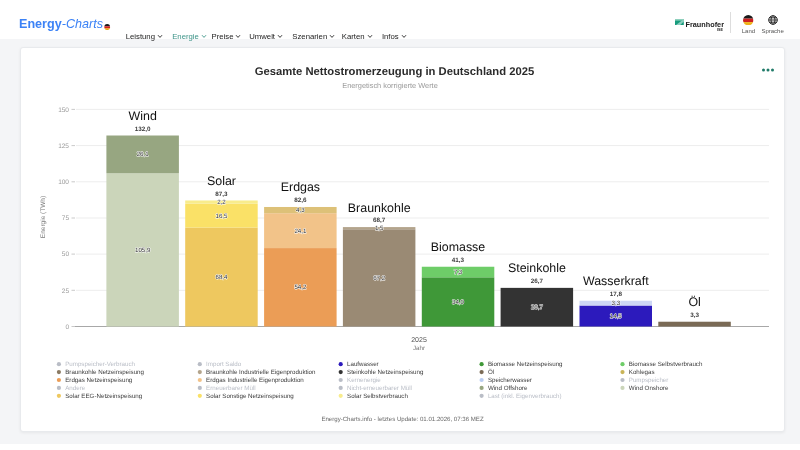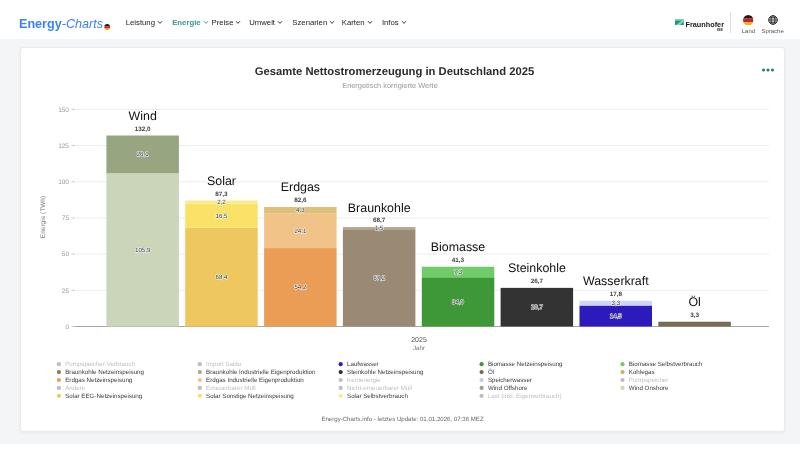--- a/index.html
+++ b/index.html
@@ -2,22 +2,22 @@
 <html><head><meta charset="utf-8">
 <style>
 html,body{margin:0;padding:0;}
 body{width:800px;height:450px;font-family:"Liberation Sans",sans-serif;background:#fff;position:relative;overflow:hidden;}
 .pagebg{position:absolute;left:0;top:39px;width:800px;height:405px;background:#f4f5f7;}
 .card{position:absolute;left:20px;top:47px;width:765px;height:385px;background:#fff;border:1px solid #e8eaed;border-radius:3px;box-shadow:0 1px 3px rgba(0,0,0,0.06);box-sizing:border-box;}
 .hdr{position:absolute;left:0;top:0;width:800px;height:39px;background:#fff;will-change:transform;transform:translateZ(0);}
 .logo{position:absolute;left:19px;top:17.3px;font-size:12.6px;color:#3b82f6;white-space:nowrap;}
 .logo b{font-weight:bold;letter-spacing:0px;}
 .logo i{font-style:italic;font-weight:500;}
-.nav{position:absolute;top:18px;font-size:7.75px;color:#222;white-space:nowrap;}
-.nav.sel{color:#3d9488;font-weight:bold;}
+.nav{position:absolute;top:32px;font-size:7.75px;color:#222;white-space:nowrap;}
+.nav.sel{color:#3d9488;}
 .caret{display:inline-block;margin-left:2px;vertical-align:0.2px;}
 .chart{position:absolute;left:0;top:0;will-change:transform;transform:translateZ(0);}
 .fhtxt{position:absolute;left:685.5px;top:19.8px;font-size:7.3px;font-weight:bold;color:#1a1a1a;}
 .ise{position:absolute;left:717px;top:27.9px;font-size:3.6px;font-weight:bold;color:#1a1a1a;}
 .sep{position:absolute;left:730px;top:12px;width:1px;height:21px;background:#ddd;}
 .lbl{position:absolute;font-size:6px;color:#555;width:40px;text-align:center;}
 </style></head>
 <body>
 <div class="pagebg"></div>
 <div class="card"></div>

